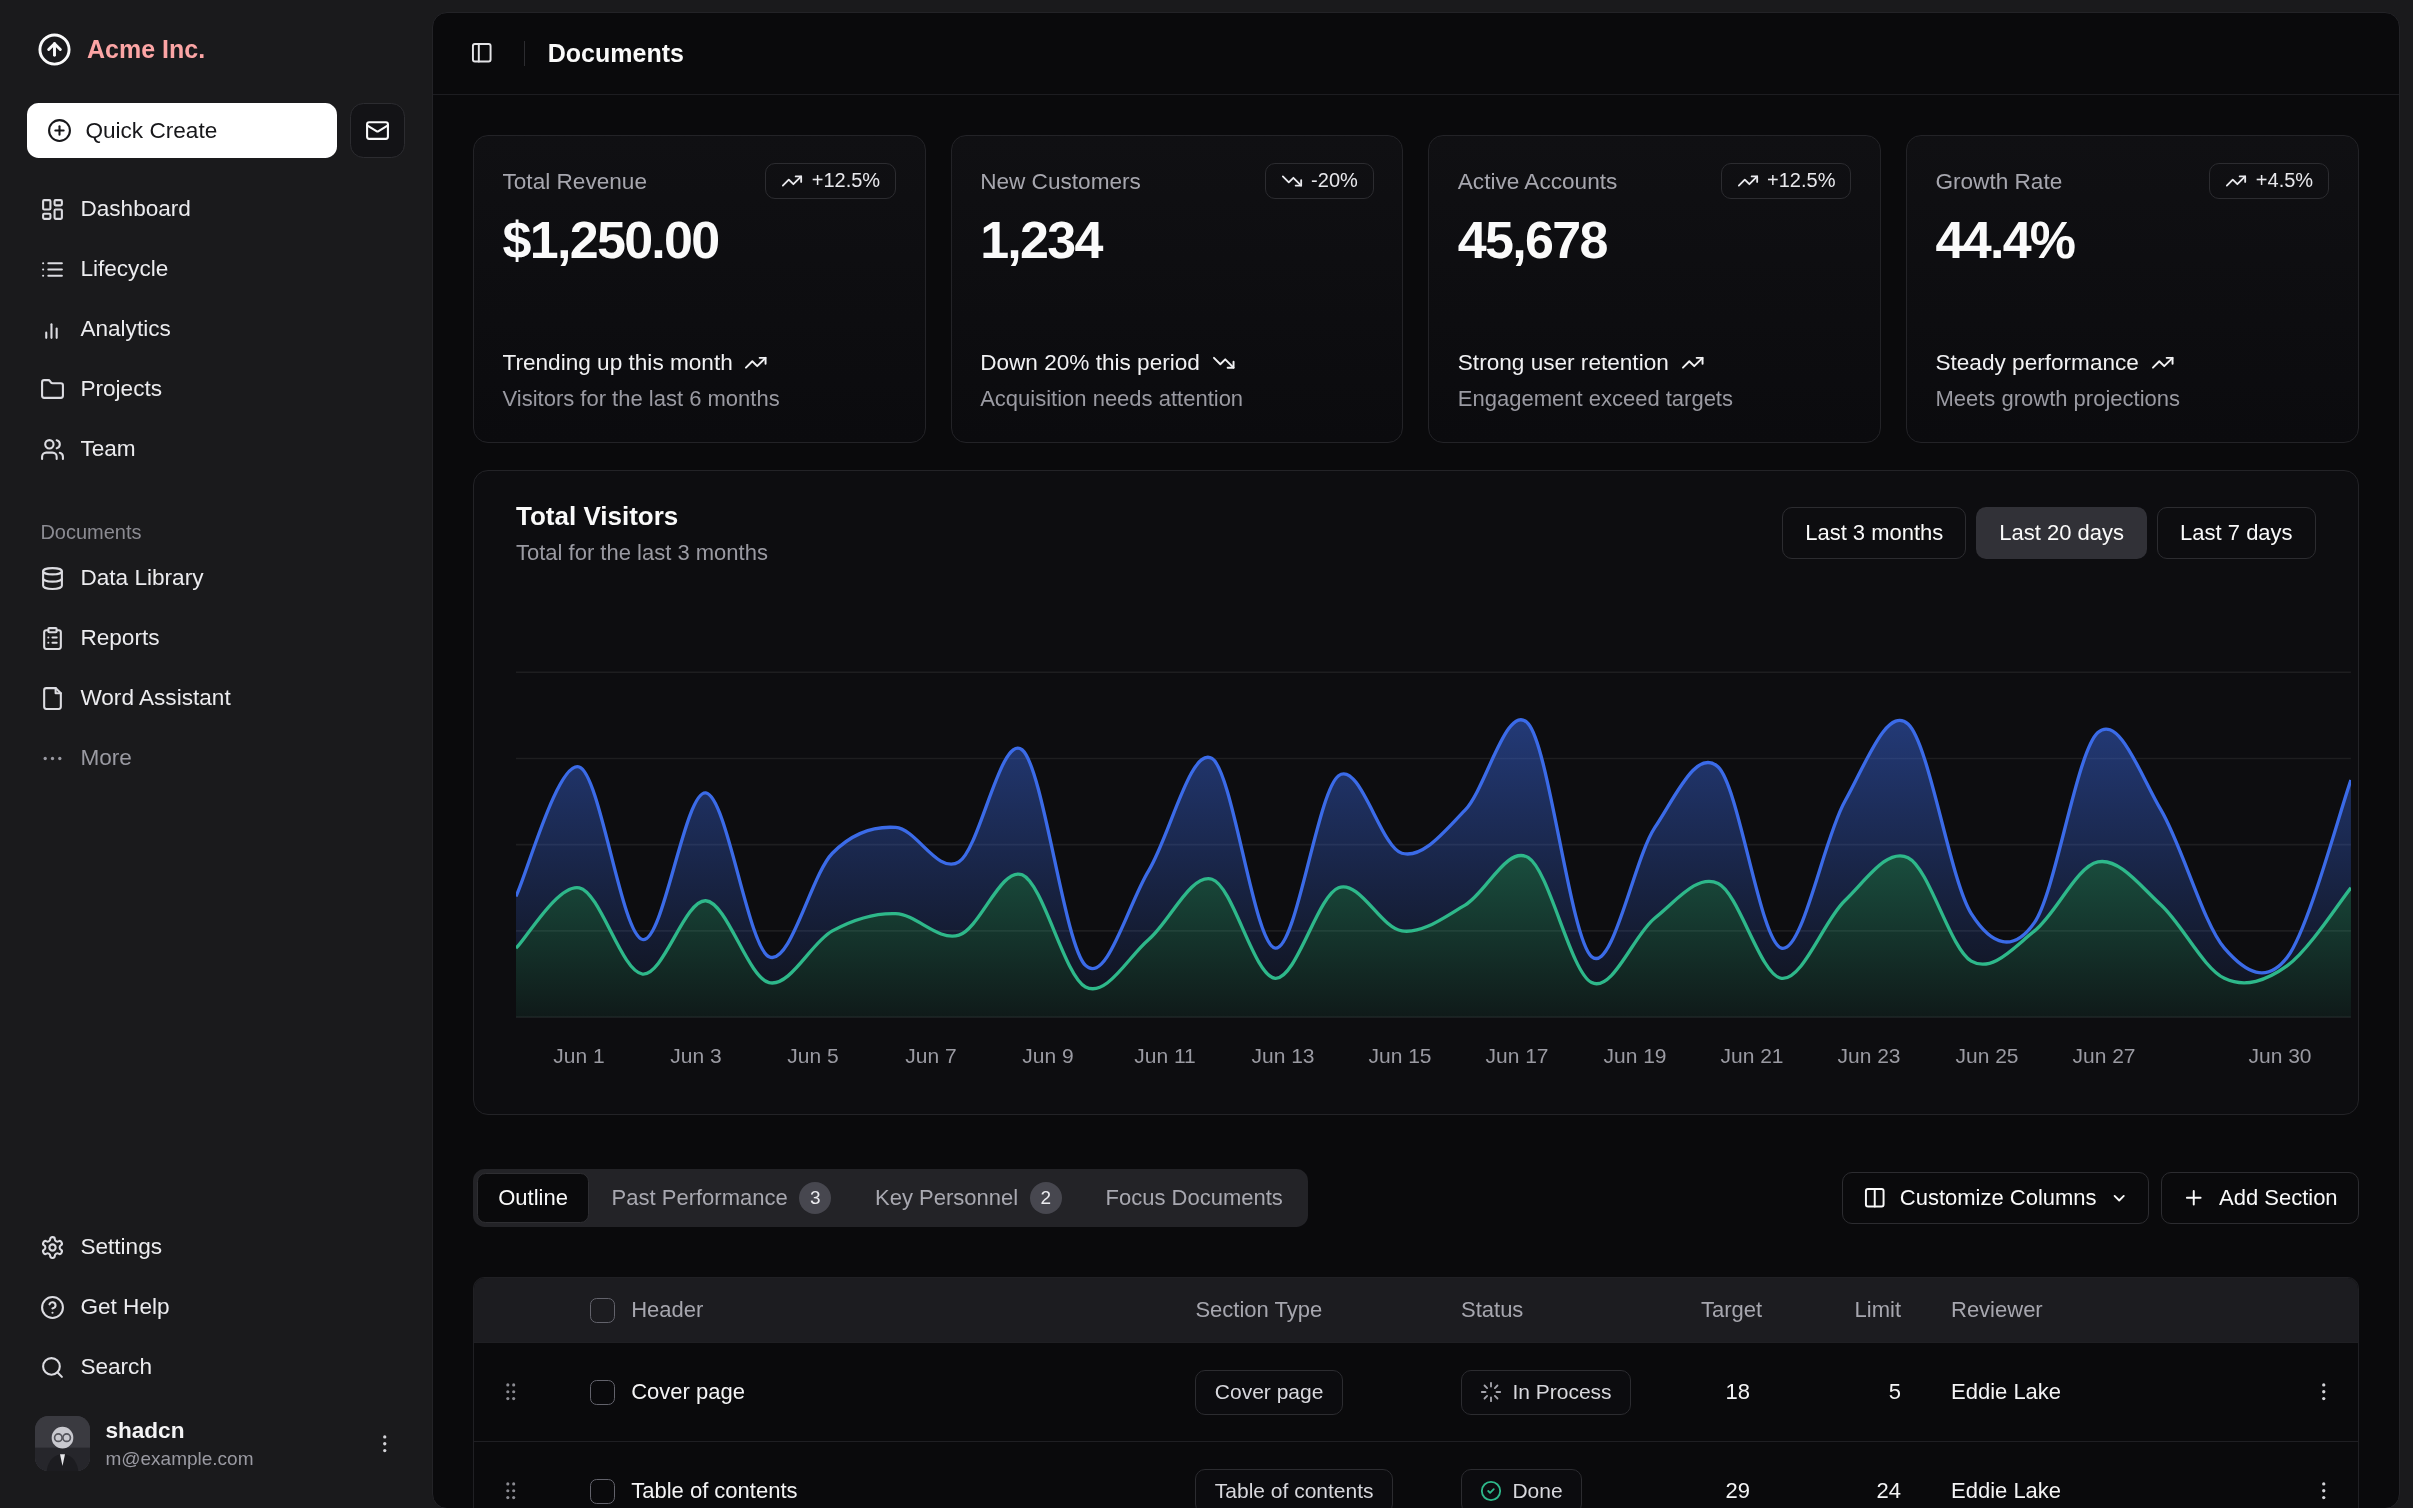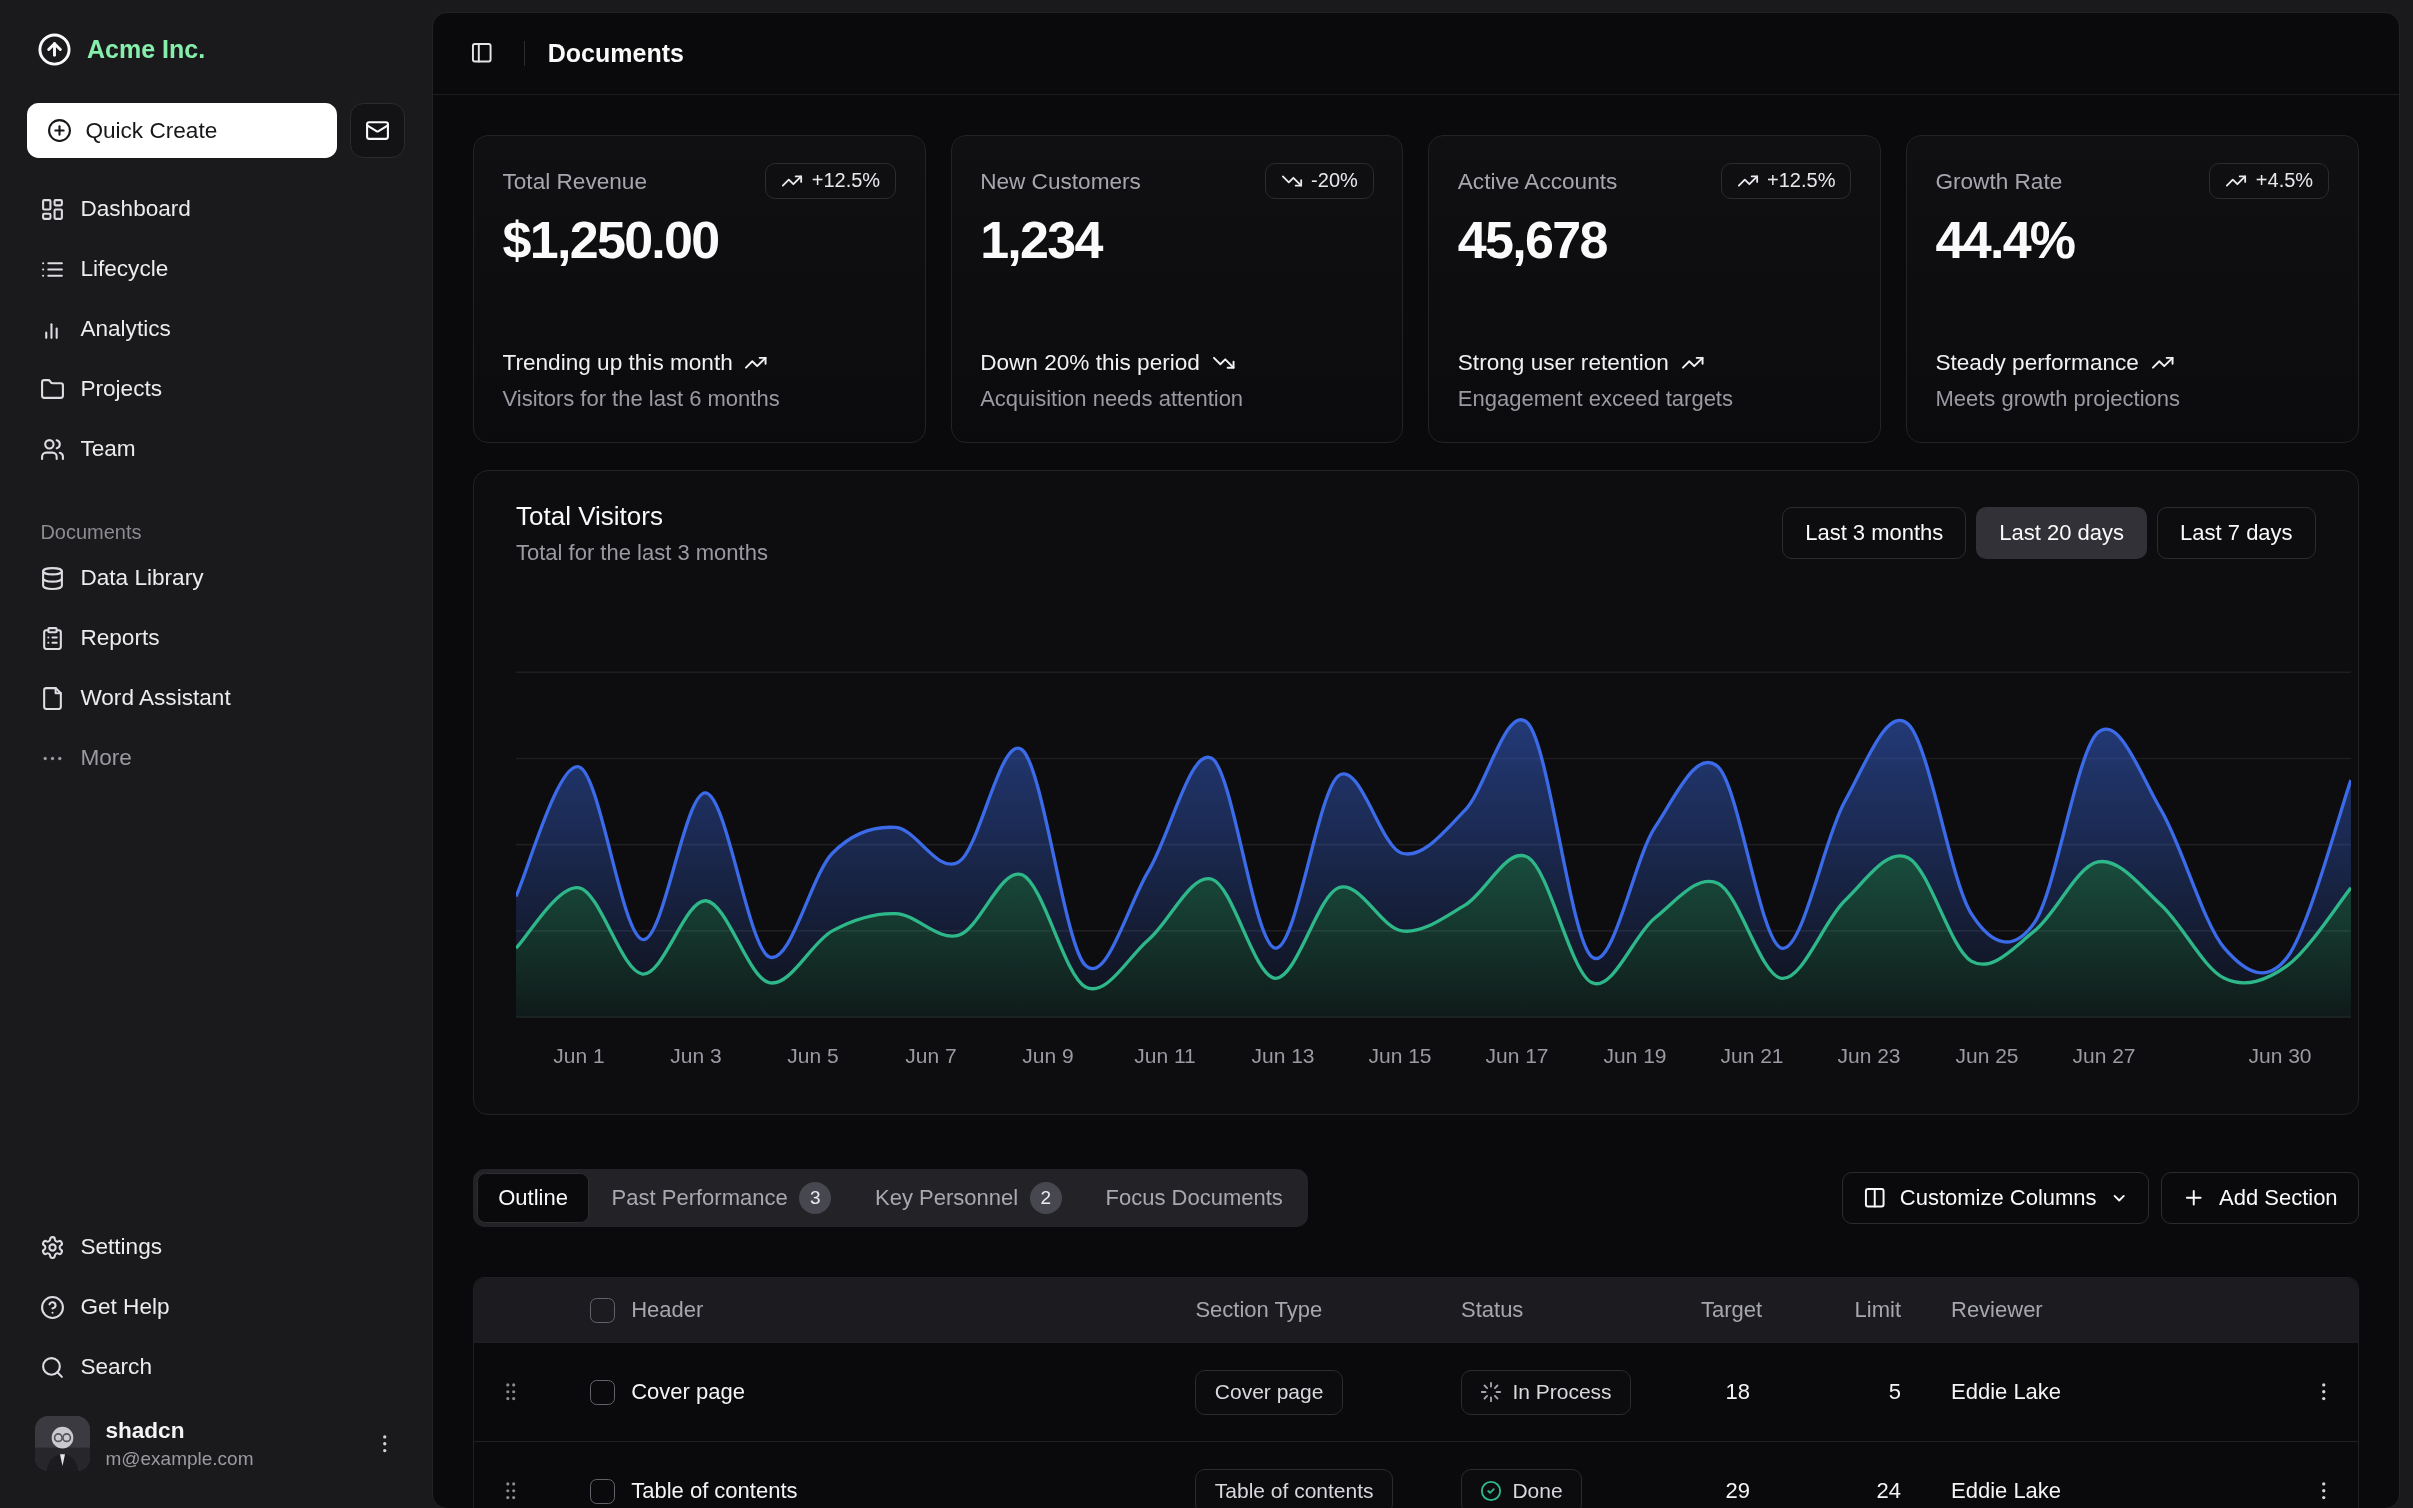--- a/index.html
+++ b/index.html
@@ -10,21 +10,21 @@
   *{box-sizing:border-box;margin:0;padding:0;font-family:"Liberation Sans","DejaVu Sans",sans-serif;}
   html,body{width:2413px;height:1508px;overflow:hidden;background:var(--bg-side);color:var(--txt);}
   body{display:flex;}
   .ic{display:inline-block;flex:none;}
   .ic svg{display:block;width:100%;height:100%;}
 
   
   .sidebar{width:432px;flex:none;padding:22px 27px 30px;display:flex;flex-direction:column;}
   .logo-row{display:flex;align-items:center;gap:15px;height:54px;padding:0 10px;}
   .logo-icon{width:35px;height:35px;color:#fafafa;}
-  .company{font-size:25px;font-weight:700;color:#86efac;}
+  .company{font-size:25px;font-weight:700;color:#fca5a5;}
   .qc-row{margin-top:27px;display:flex;gap:13.4px;}
   .qc{flex:1;height:55px;border-radius:11.7px;background:#ffffff;color:#17171a;font-size:22.6px;font-weight:500;display:flex;align-items:center;gap:13.4px;padding:0 20px;border:none;cursor:pointer;}
   .qc .ic{width:25px;height:25px;color:#17171a;}
   .mail-btn{width:55px;height:55px;border-radius:13.4px;background:#131316;border:0.8px solid #2c2c30;color:#fafafa;display:grid;place-items:center;cursor:pointer;}
   .mail-btn .ic{width:25px;height:25px;}
   .nav{margin-top:23.5px;display:flex;flex-direction:column;gap:5px;}
   .nav-item{display:flex;align-items:center;gap:15px;height:55px;padding:0 13.4px;border-radius:10px;color:#ececef;font-size:22.6px;cursor:pointer;}
   .nav-item .ic{width:25px;height:25px;color:#dcdce1;}
   .nav-item.muted-item,.nav-item.muted-item .ic{color:#9a9aa2;}
   .section-label{margin-top:37px;height:37px;display:flex;align-items:center;padding:0 13.4px;font-size:20px;color:var(--muted2);}
@@ -54,21 +54,21 @@
   .badge .ic{width:22px;height:22px;}
   .value{margin-top:11.7px;font-size:52px;font-weight:700;letter-spacing:-1.7px;color:#fafafa;}
   .card-foot{margin-top:auto;}
   .foot-main{display:flex;align-items:center;gap:11.7px;font-size:22.6px;font-weight:500;color:#f1f1f3;}
   .foot-main .ic{width:23.5px;height:23.5px;}
   .foot-sub{margin-top:10px;font-size:22px;color:#9a9aa2;}
 
   
   .chart-card{margin-top:27px;height:645px;background:#0d0d10;border:0.8px solid #232327;border-radius:15px;padding-top:30px;}
   .chart-head{display:flex;align-items:center;justify-content:space-between;padding:0 42px;}
-  .chart-title{font-size:26px;font-weight:400;color:#fafafa;}
+  .chart-title{font-size:26px;font-weight:700;color:#fafafa;}
   .chart-sub{margin-top:8.4px;font-size:22px;color:#9a9aa2;}
   .range-group{display:flex;gap:10px;}
   .range-btn{height:52px;padding:0 22px;border-radius:10px;border:0.8px solid #2c2c30;background:transparent;color:#fafafa;font-size:22px;cursor:pointer;}
   .range-btn.active{background:#313137;border-color:transparent;}
   .chart-wrap{margin:20px 6.7px 0 42px;position:relative;}
   #chart-svg{display:block;width:100%;height:446px;}
   #x-labels{position:relative;height:40px;margin-top:3.4px;}
   .xlab{position:absolute;top:8.4px;transform:translateX(-50%);font-size:21px;color:#9a9aa2;white-space:nowrap;}
 
   

